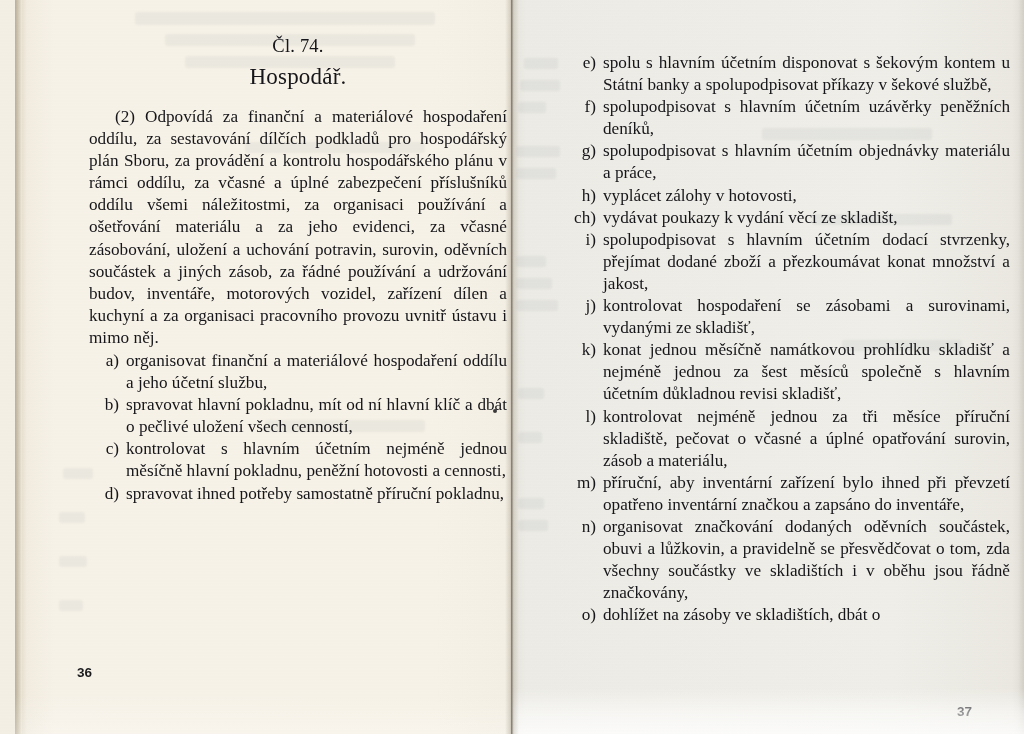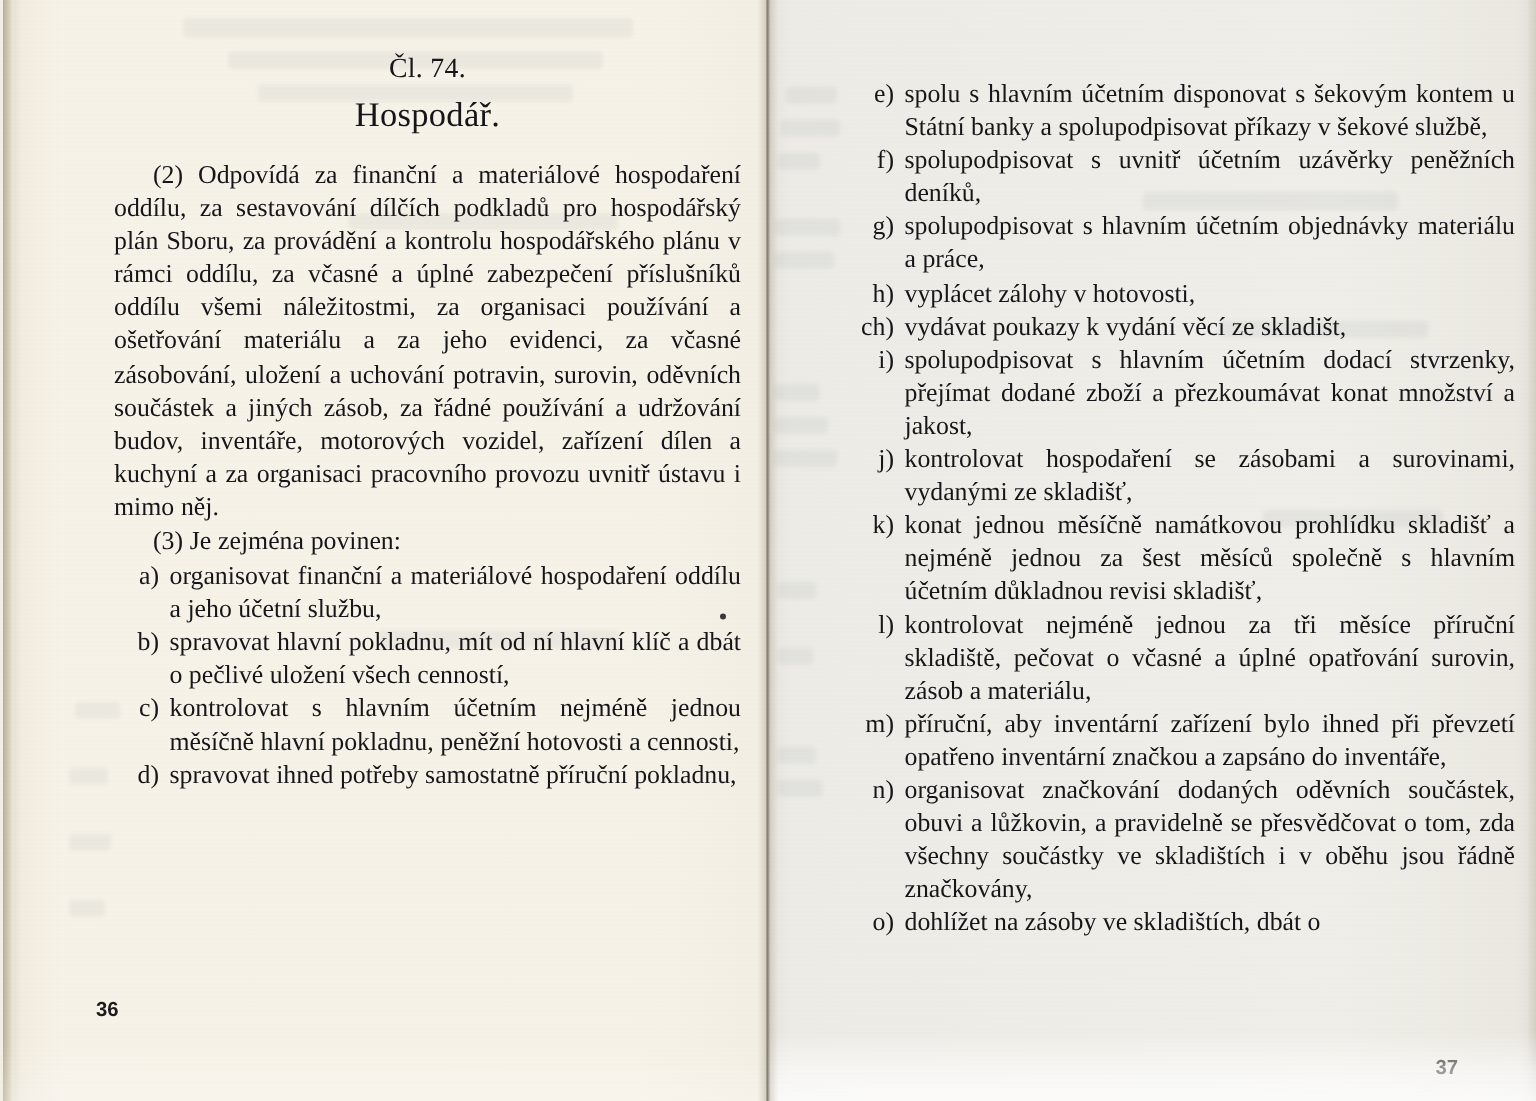--- a/index.html
+++ b/index.html
@@ -17,21 +17,21 @@
   }
 
   
   .page {
     position: absolute;
     top: 0;
     height: 734px;
     overflow: hidden;
   }
   .page-left {
-    left: 2px;
+    left: 15px;
     width: 619px;
     background:
       linear-gradient(to right,
         #cfc6b4 0px, #e3dccb 5px, #f2ece0 12px,
         #f7f2e8 40px, #f7f2e7 420px, #f3eee3 512px);
   }
   .page-right {
     left: 512px;
     width: 512px;
     background:
@@ -216,21 +216,20 @@
     <div class="showthru" style="left:44px; top:512px; width:26px; height:11px;"></div>
     <div class="showthru" style="left:44px; top:556px; width:28px; height:11px;"></div>
     <div class="showthru" style="left:44px; top:600px; width:24px; height:11px;"></div>
     <div class="speck" style="left:478px; top:409px;"></div>
 
     <div class="col col-left">
       <div class="heading heading-art">Čl. 74.</div>
       <div class="heading heading-title">Hospodář.</div>
 
       <p class="para">(2) Odpovídá za finanční a materiálové hospodaření oddílu, za sestavování dílčích podkladů pro hospodářský plán Sboru, za provádění a kontrolu hospodářského plánu v rámci oddílu, za včasné a úplné zabezpečení příslušníků oddílu všemi náležitostmi, za organisaci používání a ošetřování materiálu a za jeho evidenci, za včasné zásobování, uložení a uchování potravin, surovin, oděvních součástek a jiných zásob, za řádné používání a udržování budov, inventáře, motorových vozidel, zařízení dílen a kuchyní a za organisaci pracovního provozu uvnitř ústavu i mimo něj.</p>
-      <p class="para">(3) Je zejména povinen:</p>
 
       <ul class="lettered">
         <li>
           <span class="marker">a)</span>
           <span class="item-text">organisovat finanční a materiálové hospodaření oddílu a jeho účetní službu,</span>
         </li>
         <li>
           <span class="marker">b)</span>
           <span class="item-text">spravovat hlavní pokladnu, mít od ní hlavní klíč a dbát o pečlivé uložení všech cenností,</span>
         </li>
@@ -270,21 +269,21 @@
     <div class="showthru" style="left:330px; top:340px; width:120px; height:11px;"></div>
 
     <div class="col col-right">
       <ul class="lettered">
         <li>
           <span class="marker">e)</span>
           <span class="item-text">spolu s hlavním účetním disponovat s šekovým kontem u Státní banky a spolupodpisovat příkazy v šekové službě,</span>
         </li>
         <li>
           <span class="marker">f)</span>
-          <span class="item-text">spolupodpisovat s uvnitř účetním uzávěrky peněžních deníků,</span>
+          <span class="item-text">spolupodpisovat s hlavním účetním uzávěrky peněžních deníků,</span>
         </li>
         <li>
           <span class="marker">g)</span>
           <span class="item-text">spolupodpisovat s hlavním účetním objednávky materiálu a práce,</span>
         </li>
         <li>
           <span class="marker">h)</span>
           <span class="item-text">vyplácet zálohy v hotovosti,</span>
         </li>
         <li>

